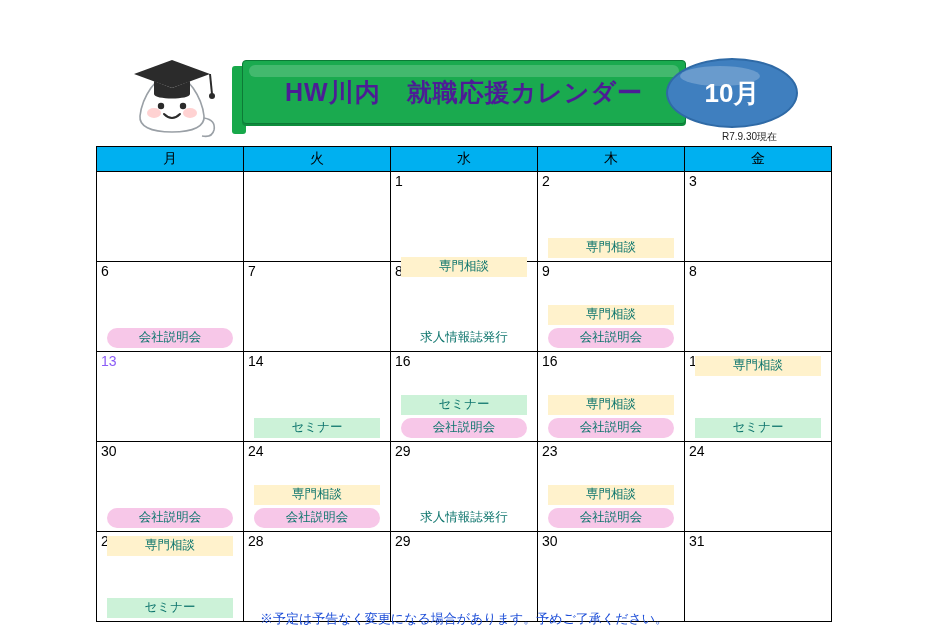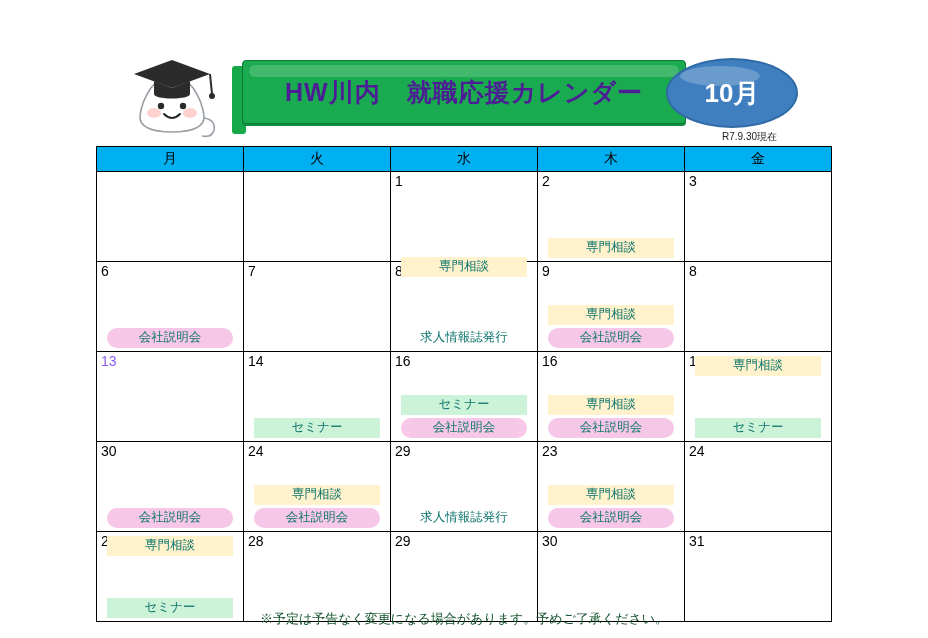--- a/index.html
+++ b/index.html
@@ -190,21 +190,21 @@
   .ev.seminar { background: #ccf2d8; margin-top: 39px; }   
   .ev.journal { background: transparent; margin-top: 48px; } 
 
   .footnote {
     position: absolute;
     left: 0;
     top: 610px;
     width: 928px;
     text-align: center;
     font-size: 13px;
-    color: #14532d;
+    color: #1d4ed8;
   }
 </style>
 </head>
 <body>
 
 <div class="page">
 
   <div class="header">
 
     <div class="mascot">

